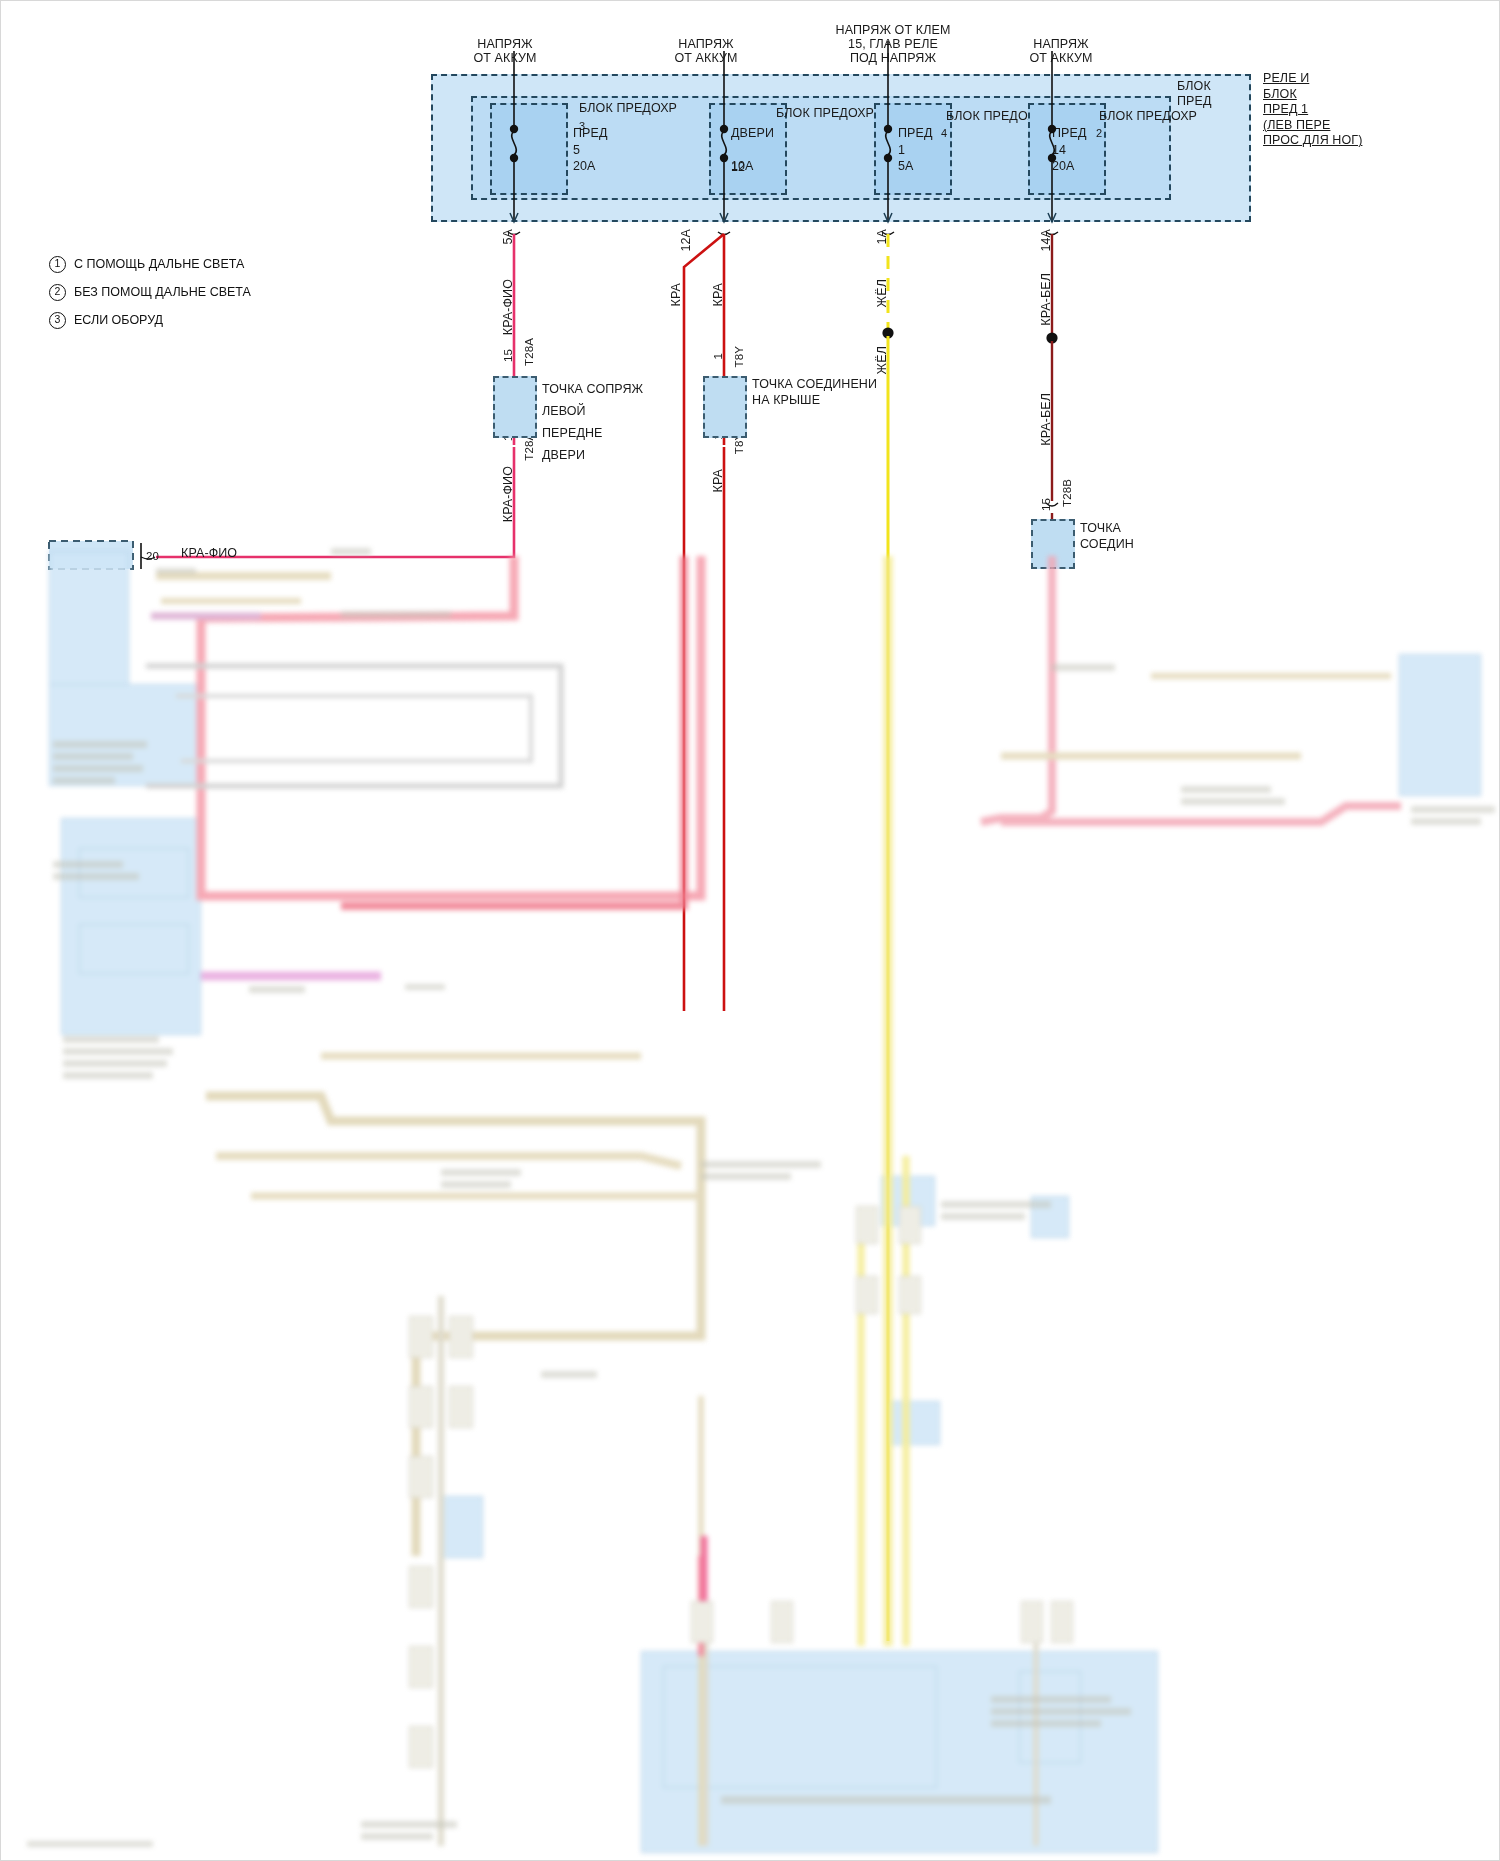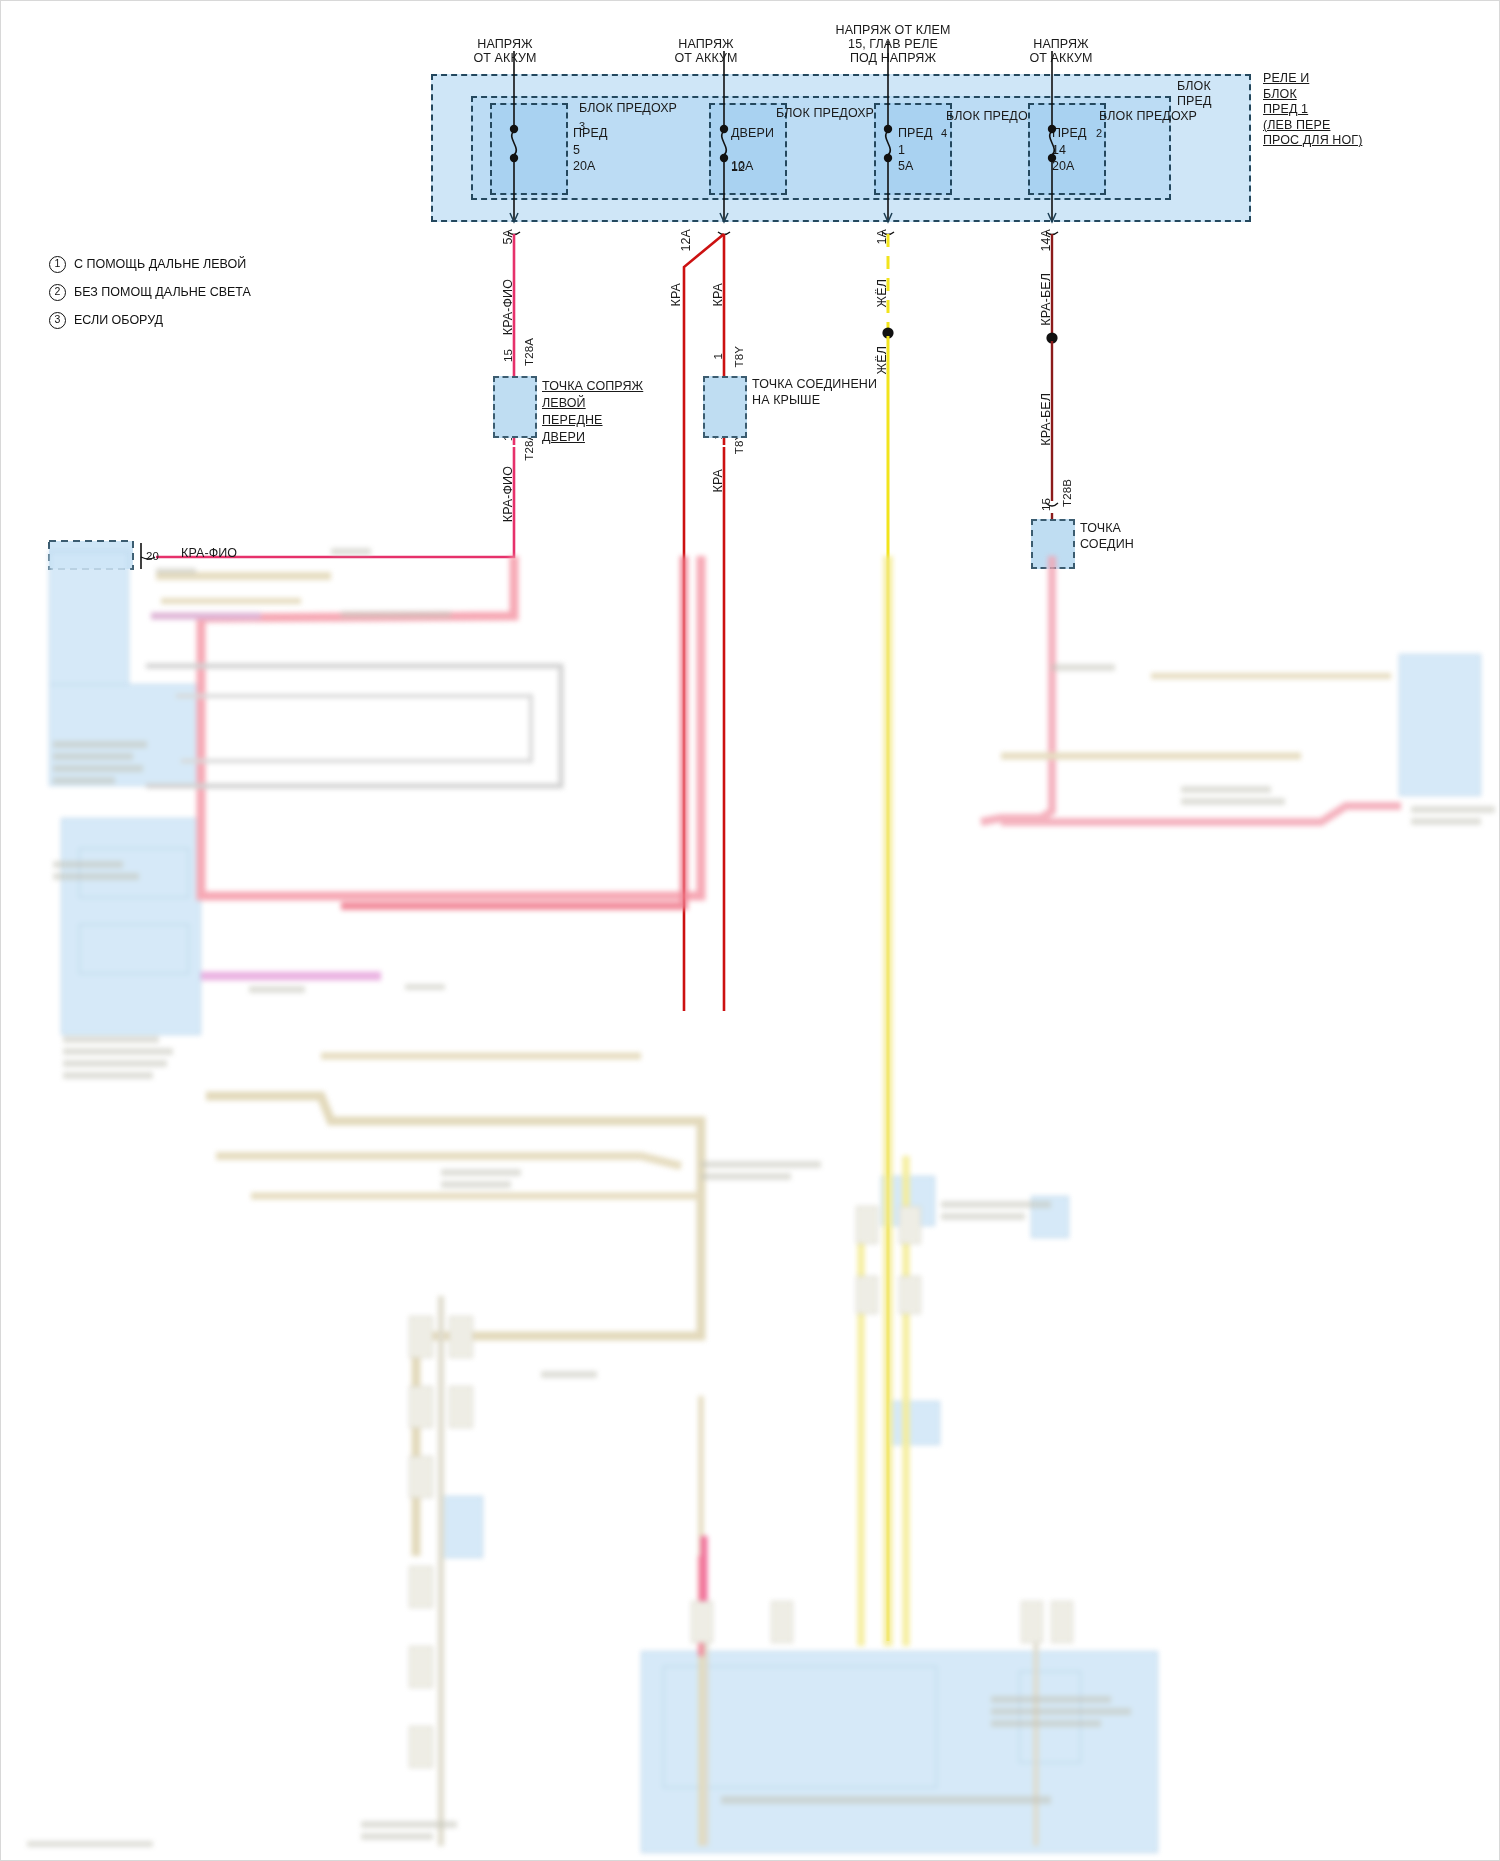--- a/index.html
+++ b/index.html
@@ -42,21 +42,21 @@
   .bconn{position:absolute;background:#ecebe1;border:1px solid #cfcec2;}
   .whiteband{position:absolute;background:#fff;}
 </style>
 </head>
 <body>
 
 <div id="page">
 
   <div class="abs" style="left:48px;top:255px;">
     <div class="legend-row" style="margin-bottom:11px;">
-      <span class="legend-num">1</span><span>С ПОМОЩЬ ДАЛЬНЕ ЛЕВОЙ</span>
+      <span class="legend-num">1</span><span>С ПОМОЩЬ ДАЛЬНЕ СВЕТА</span>
     </div>
     <div class="legend-row" style="margin-bottom:11px;">
       <span class="legend-num">2</span><span>БЕЗ ПОМОЩ ДАЛЬНЕ СВЕТА</span>
     </div>
     <div class="legend-row">
       <span class="legend-num">3</span><span>ЕСЛИ ОБОРУД</span>
     </div>
   </div>
 
   <div class="abs txt" style="left:444px;top:36px;text-align:center;width:120px;">НАПРЯЖ
@@ -212,21 +212,21 @@
   <div class="abs txt vert" style="left:874px;top:278px;">ЖЁЛ</div>
   <div class="abs txt vert" style="left:874px;top:345px;">ЖЁЛ</div>
 
   <div class="abs txt vert" style="left:1038px;top:228px;">14A</div>
   <div class="abs txt vert" style="left:1038px;top:272px;">КРА-БЕЛ</div>
   <div class="abs txt vert" style="left:1038px;top:392px;">КРА-БЕЛ</div>
   <div class="abs txt vert" style="left:1038px;top:497px;font-size:11.5px;">15</div>
   <div class="abs txt vert" style="left:1059px;top:478px;font-size:11.5px;">T28B</div>
 
   <div class="abs conn-box" style="left:492px;top:375px;width:44px;height:62px;"></div>
-  <div class="abs txt" style="left:541px;top:377px;line-height:17px;text-decoration:underline;">ТОЧКА СОПРЯЖ
+  <div class="abs txt" style="left:541px;top:377px;line-height:22px;">ТОЧКА СОПРЯЖ
 ЛЕВОЙ
 ПЕРЕДНЕ
 ДВЕРИ</div>
 
   <div class="abs conn-box" style="left:702px;top:375px;width:44px;height:62px;"></div>
   <div class="abs txt" style="left:751px;top:376px;line-height:15.5px;">ТОЧКА СОЕДИНЕНИ
 НА КРЫШЕ</div>
 
   <div class="abs conn-box" style="left:1030px;top:518px;width:44px;height:50px;"></div>
   <div class="abs txt" style="left:1079px;top:520px;line-height:15.5px;">ТОЧКА

